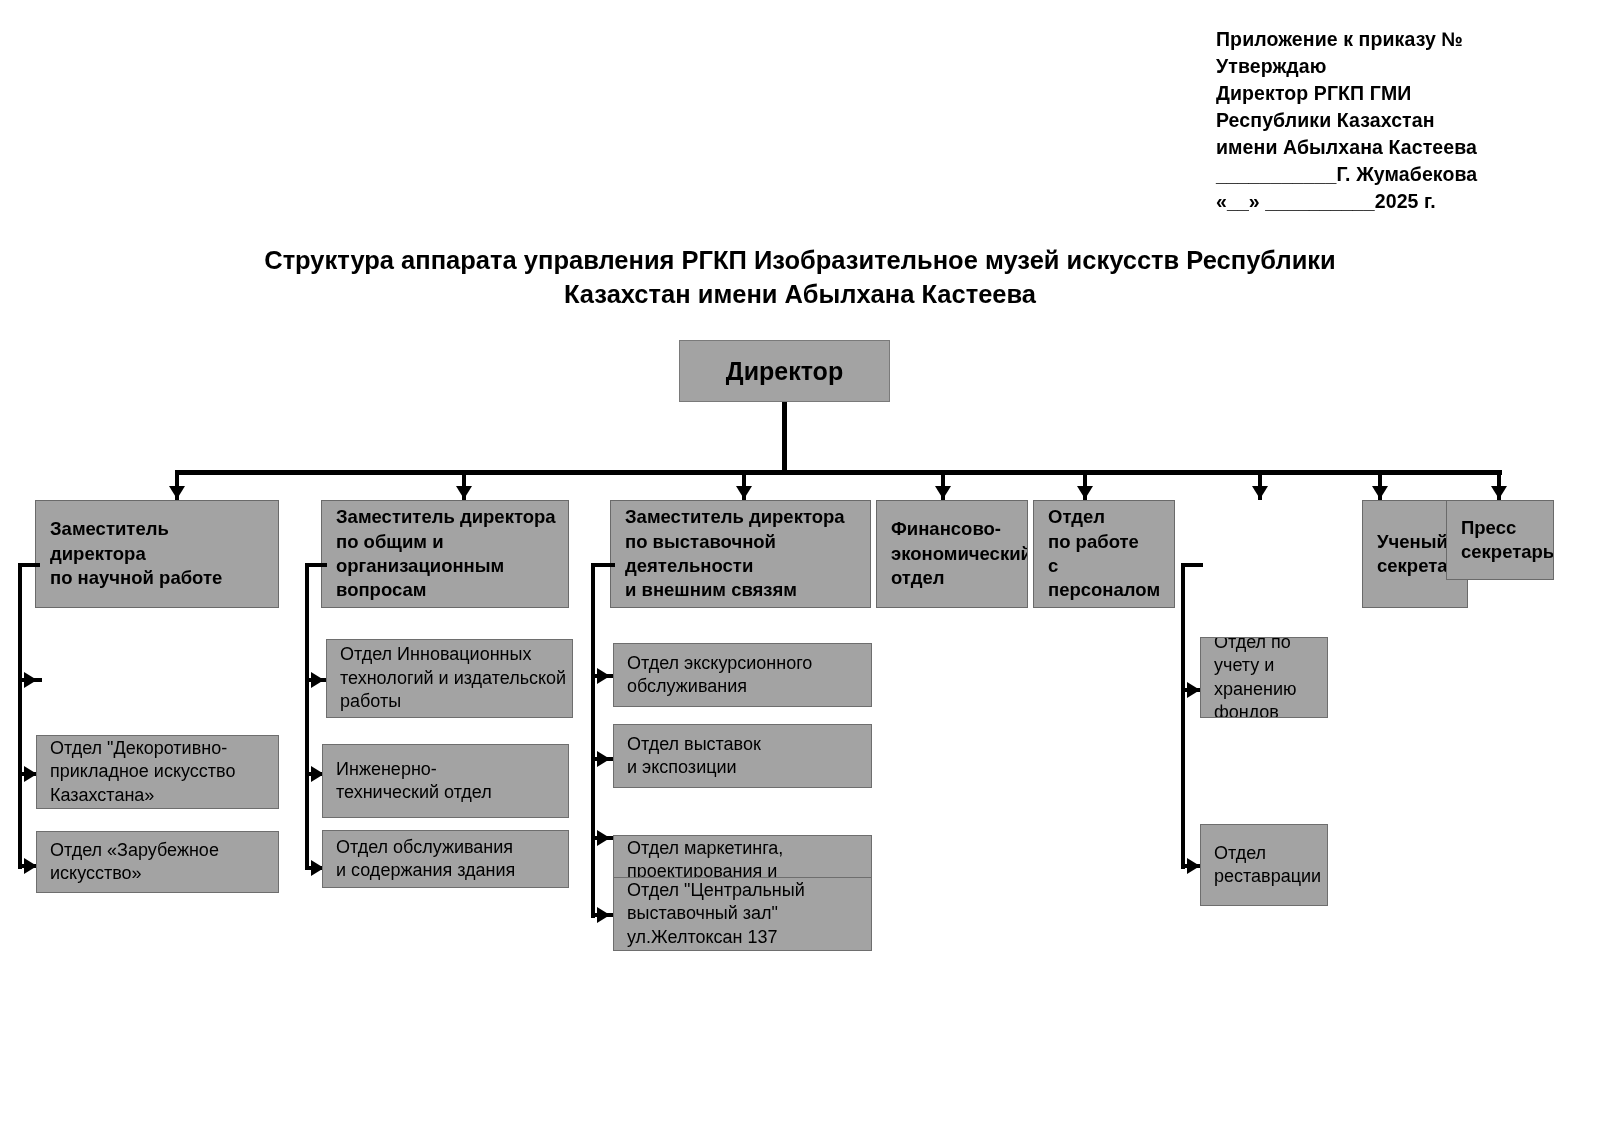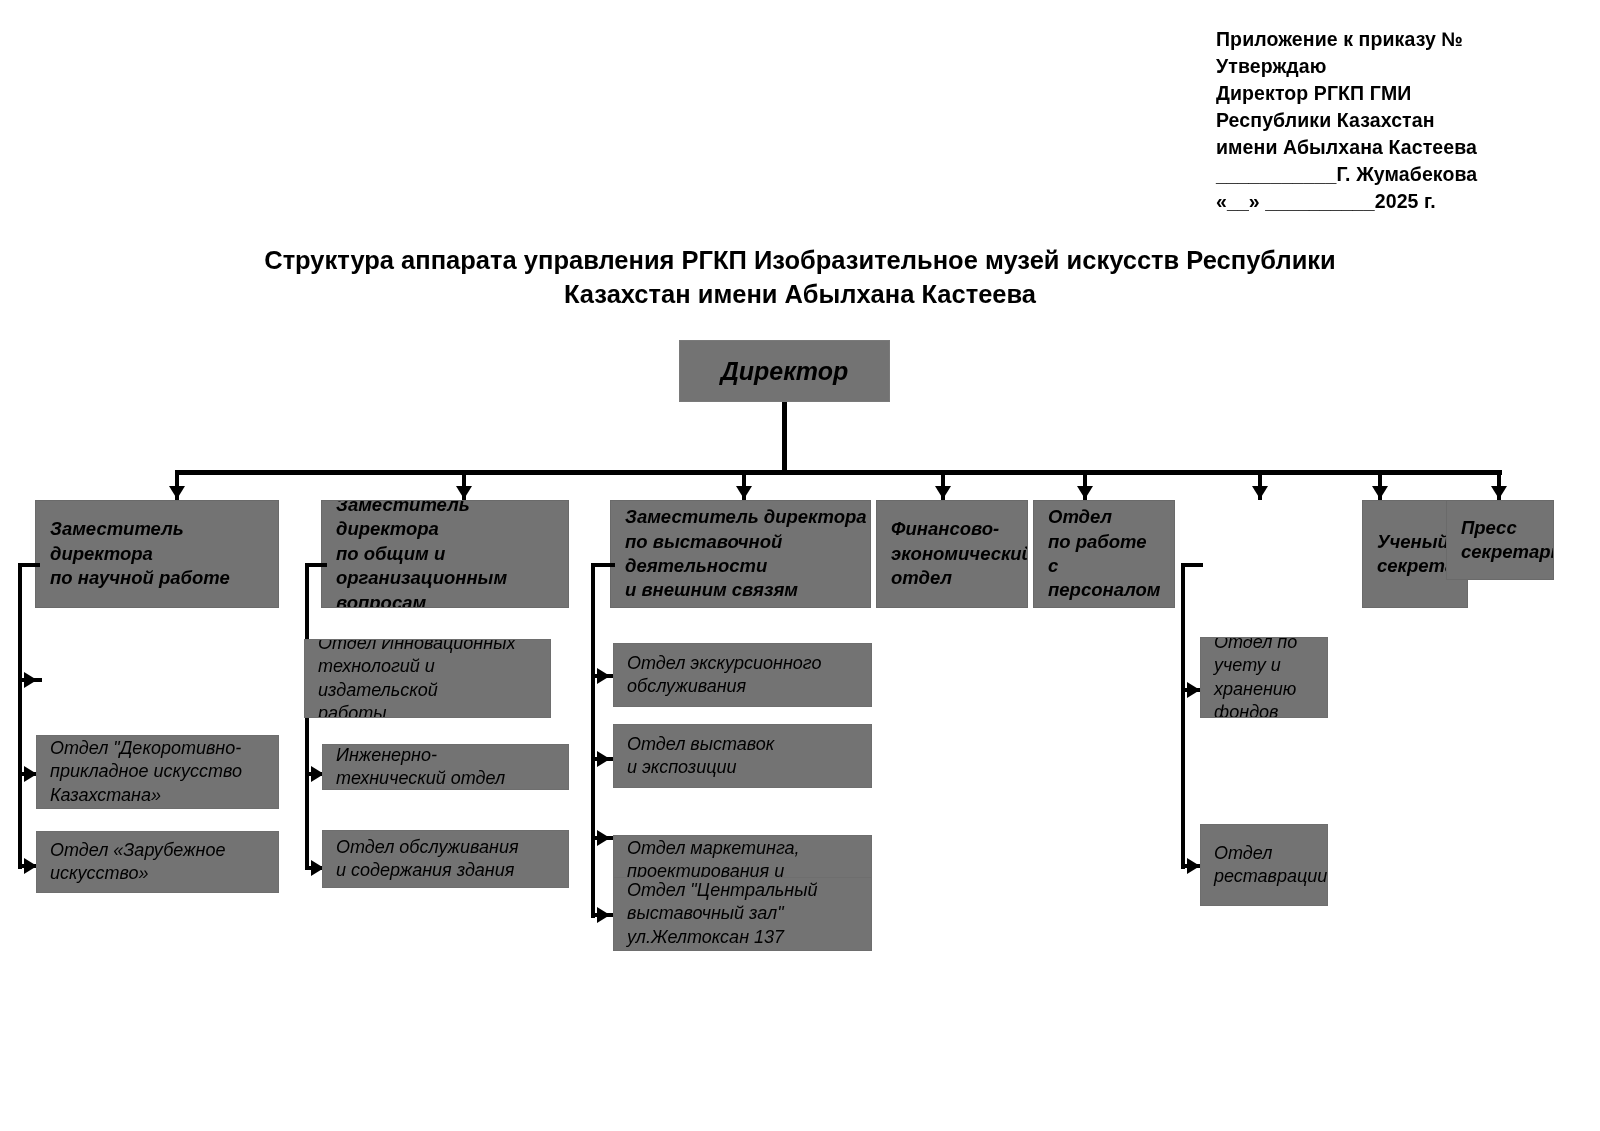--- a/index.html
+++ b/index.html
@@ -43,25 +43,24 @@
     font-size: 25.5px;
     font-weight: bold;
     line-height: 1.32;
   }
 
   
   .node {
     position: absolute;
     box-sizing: border-box;
     border: 1.6px solid #6a6a6a;
-    background: #737373;
+    background: #a3a3a3;
     display: flex;
     align-items: center;
     overflow: hidden;
-    font-style: italic;
   }
   .node .node-label {
     display: block;
     width: 100%;
     white-space: pre-line;
   }
 
   
   .node.level0 {
     border-color: #7a7a7a;
@@ -239,27 +238,27 @@
 
   <div class="hline" style="left:305px; top:678px; width:24px;"></div>
   <div class="arrow-right" style="left:311px; top:672px;"></div>
 
   <div class="hline" style="left:305px; top:772px; width:24px;"></div>
   <div class="arrow-right" style="left:311px; top:766px;"></div>
 
   <div class="hline" style="left:305px; top:866px; width:24px;"></div>
   <div class="arrow-right" style="left:311px; top:860px;"></div>
 
-  <div class="node level2" style="left:304px; top:639px; width:247px; height:79px;">
+  <div class="node level2" style="left:326px; top:639px; width:247px; height:79px;">
     <span class="node-label">Отдел Инновационных
 технологий и издательской
 работы</span>
   </div>
 
-  <div class="node level2" style="left:322px; top:744px; width:247px; height:46px;">
+  <div class="node level2" style="left:322px; top:744px; width:247px; height:74px;">
     <span class="node-label">Инженерно-
 технический отдел</span>
   </div>
 
   <div class="node level2" style="left:322px; top:830px; width:247px; height:58px;">
     <span class="node-label">Отдел обслуживания
 и содержания здания</span>
   </div>
 
   <div class="hline" style="left:591px; top:563px; width:24px;"></div>

